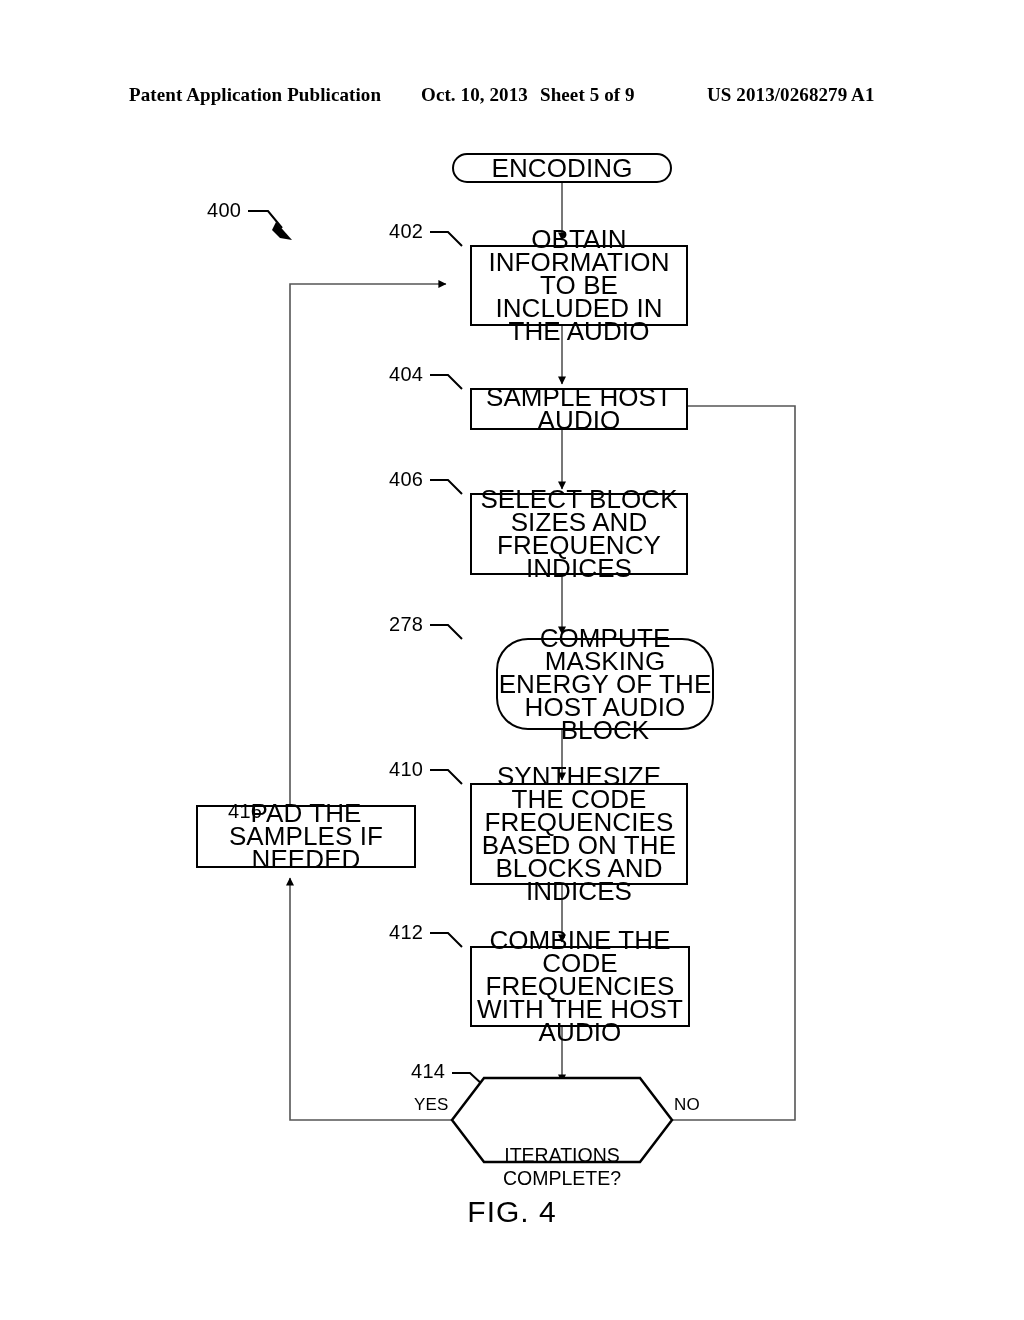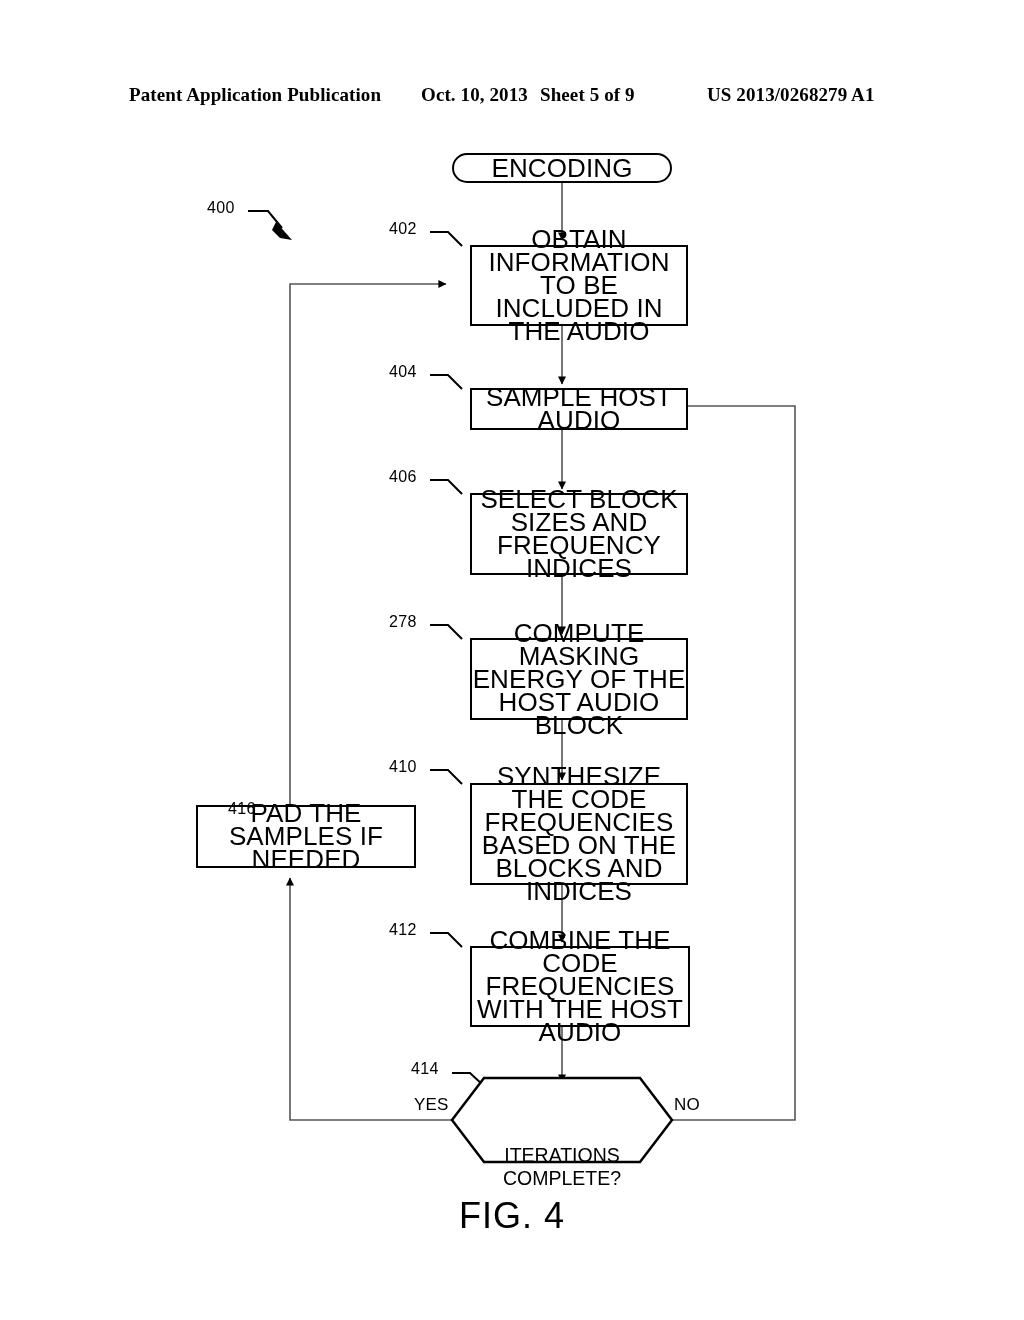--- a/index.html
+++ b/index.html
@@ -91,41 +91,41 @@
     align-items: center;
     justify-content: center;
     text-align: center;
     font-size: 19.5px;
     line-height: 23px;
   }
 
   
   .refnum {
     position: absolute;
-    font-size: 16px;
+    font-size: 20px;
     letter-spacing: 0.3px;
     z-index: 4;
     white-space: nowrap;
   }
   .branch-label {
     position: absolute;
     font-size: 17px;
     letter-spacing: 0.2px;
     z-index: 4;
     white-space: nowrap;
   }
 
   
   #fig-caption {
     position: absolute;
     left: 0;
     top: 1195px;
     width: 1024px;
     text-align: center;
-    font-size: 36px;
+    font-size: 30px;
     letter-spacing: 1px;
   }
 </style>
 </head>
 <body>
 
 <div id="page-header">
   <span class="hdr-cell" id="hdr-pub">Patent Application Publication</span>
   <span class="hdr-cell" id="hdr-date">Oct. 10, 2013</span>
   <span class="hdr-cell" id="hdr-sheet">Sheet 5 of 9</span>
@@ -193,21 +193,21 @@
   <div class="node proc" style="left:454px; top:388px; width:218px; height:42px;">
     <span>SAMPLE HOST AUDIO</span>
   </div>
   <span class="refnum" style="left:389px; top:363px;">404</span>
 
   <div class="node proc" style="left:454px; top:493px; width:218px; height:82px;">
     <span>SELECT BLOCK SIZES AND FREQUENCY INDICES</span>
   </div>
   <span class="refnum" style="left:389px; top:468px;">406</span>
 
-  <div class="node proc" style="left:454px; top:638px; width:218px; height:82px;">
+  <div class="node proc" style="left:480px; top:638px; width:218px; height:92px;border-radius:32px;">
     <span>COMPUTE MASKING ENERGY OF THE HOST AUDIO BLOCK</span>
   </div>
   <span class="refnum" style="left:389px; top:613px;">278</span>
 
   <div class="node proc" style="left:454px; top:783px; width:218px; height:102px;">
     <span>SYNTHESIZE THE CODE FREQUENCIES BASED ON THE BLOCKS AND INDICES</span>
   </div>
   <span class="refnum" style="left:389px; top:758px;">410</span>
 
   <div class="node proc" style="left:454px; top:946px; width:220px; height:81px;">

